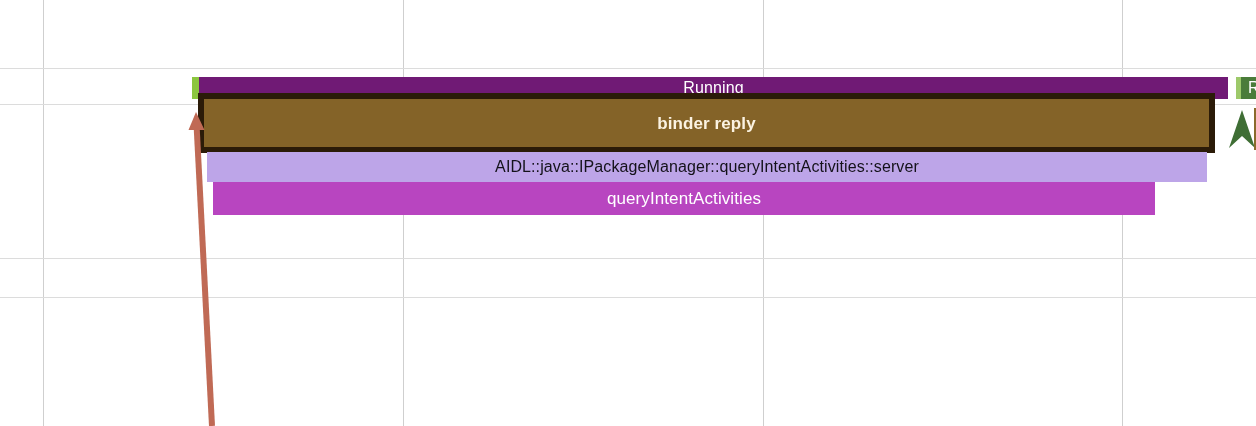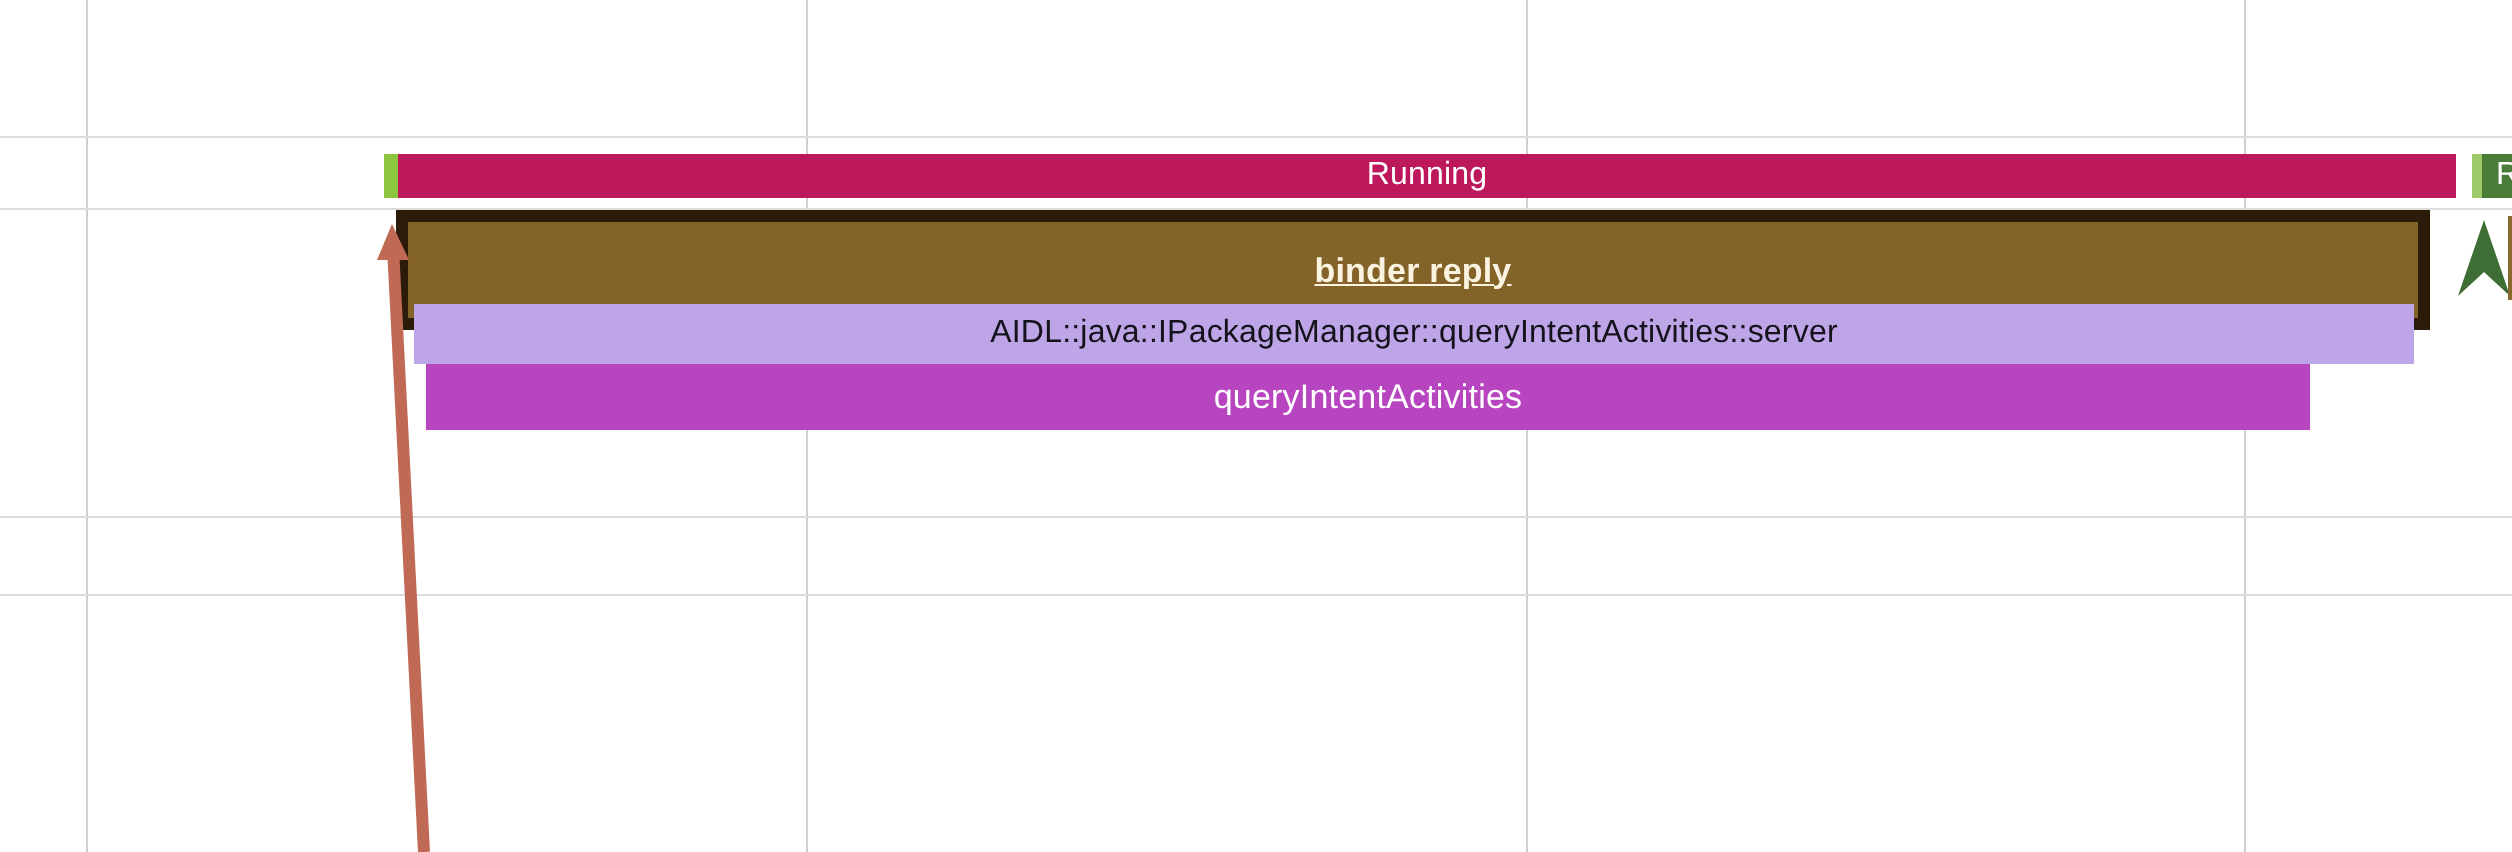--- a/index.html
+++ b/index.html
@@ -50,21 +50,21 @@
     overflow: hidden;
     white-space: nowrap;
     line-height: 1;
   }
   .slice-label {
     font-size: 16px;
     letter-spacing: 0.1px;
   }
 
   .slice-running {
-    background: #be185d;
+    background: #701a75;
     color: #ffffff;
   }
   .slice-running .slice-label { font-size: 16px; }
 
   .slice-running-cap {
     position: absolute;
     background: #8cc63f;
   }
 
   .slice-binder {
@@ -148,21 +148,21 @@
   <div class="slice-running-cap" style="left:192px; top:77px; width:7px; height:22px;"></div>
   <div class="slice slice-running" style="left:199px; top:77px; width:1029px; height:22px;">
     <span class="slice-label">Running</span>
   </div>
 
   <div class="slice-running-next-cap" style="left:1236px; top:77px; width:5px; height:22px;"></div>
   <div class="slice slice-running-next" style="left:1241px; top:77px; width:15px; height:22px;">
     <span class="slice-label">R</span>
   </div>
 
-  <div class="slice slice-binder" style="left:198px; top:105px; width:1017px; height:60px;text-decoration:underline;">
+  <div class="slice slice-binder" style="left:198px; top:93px; width:1017px; height:60px;">
     <span class="slice-label">binder reply</span>
   </div>
 
   <div class="slice slice-aidl" style="left:207px; top:152px; width:1000px; height:30px;">
     <span class="slice-label">AIDL::java::IPackageManager::queryIntentActivities::server</span>
   </div>
 
   <div class="slice slice-query" style="left:213px; top:182px; width:942px; height:33px;">
     <span class="slice-label">queryIntentActivities</span>
   </div>

